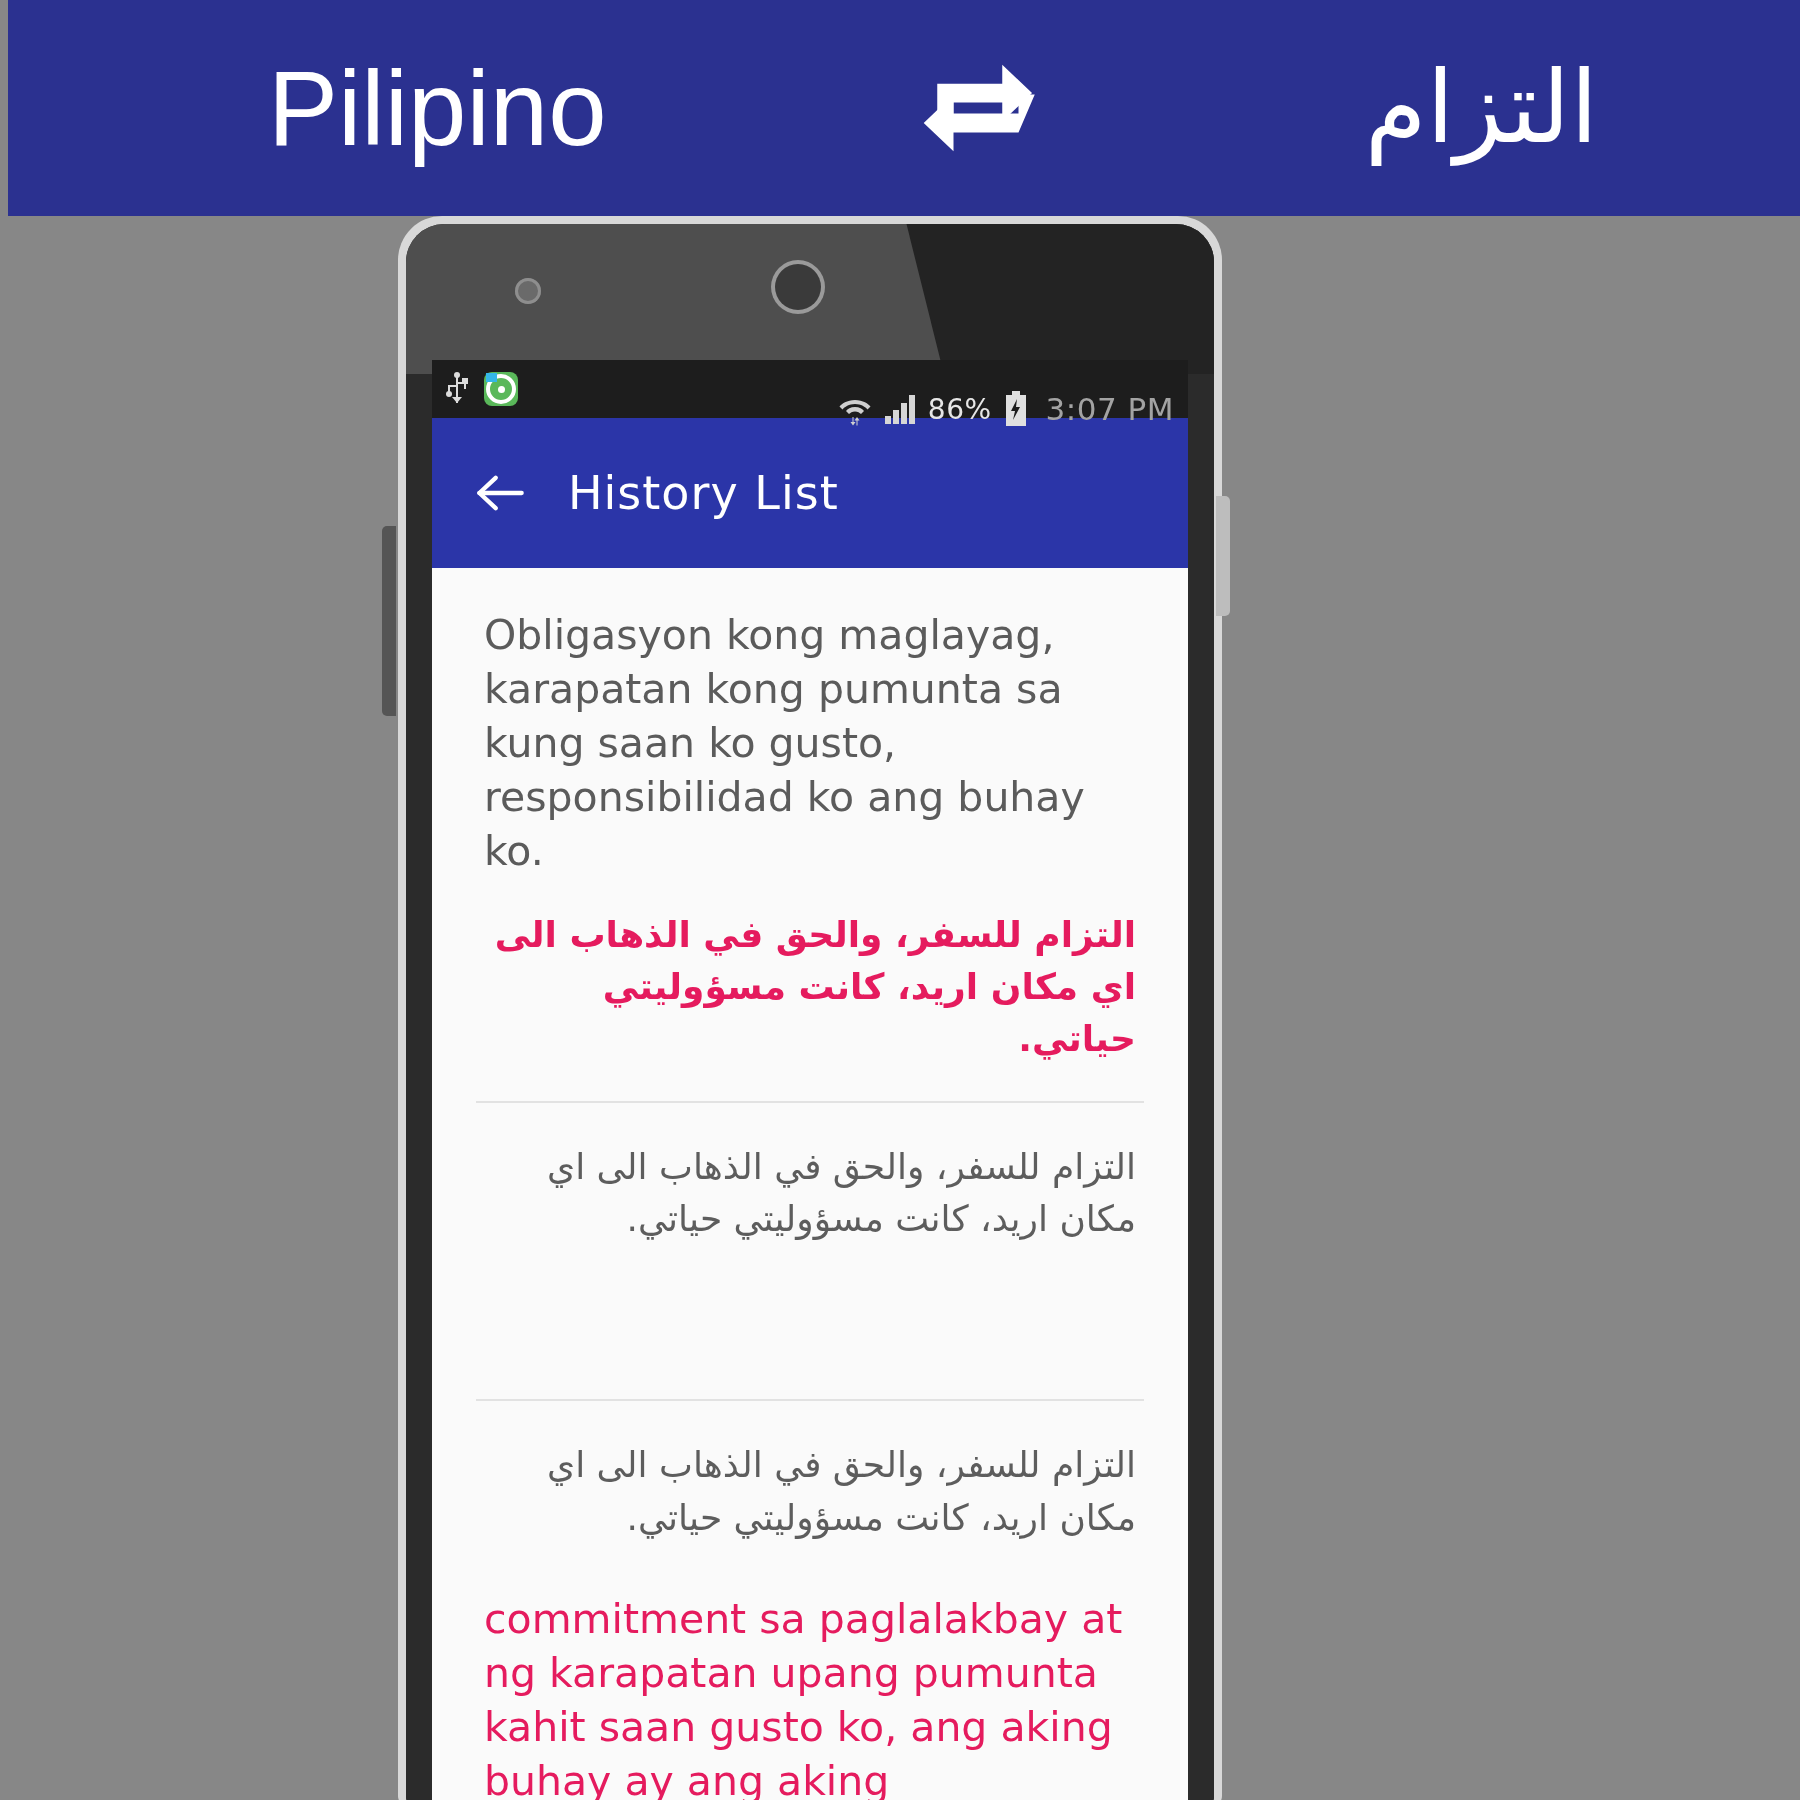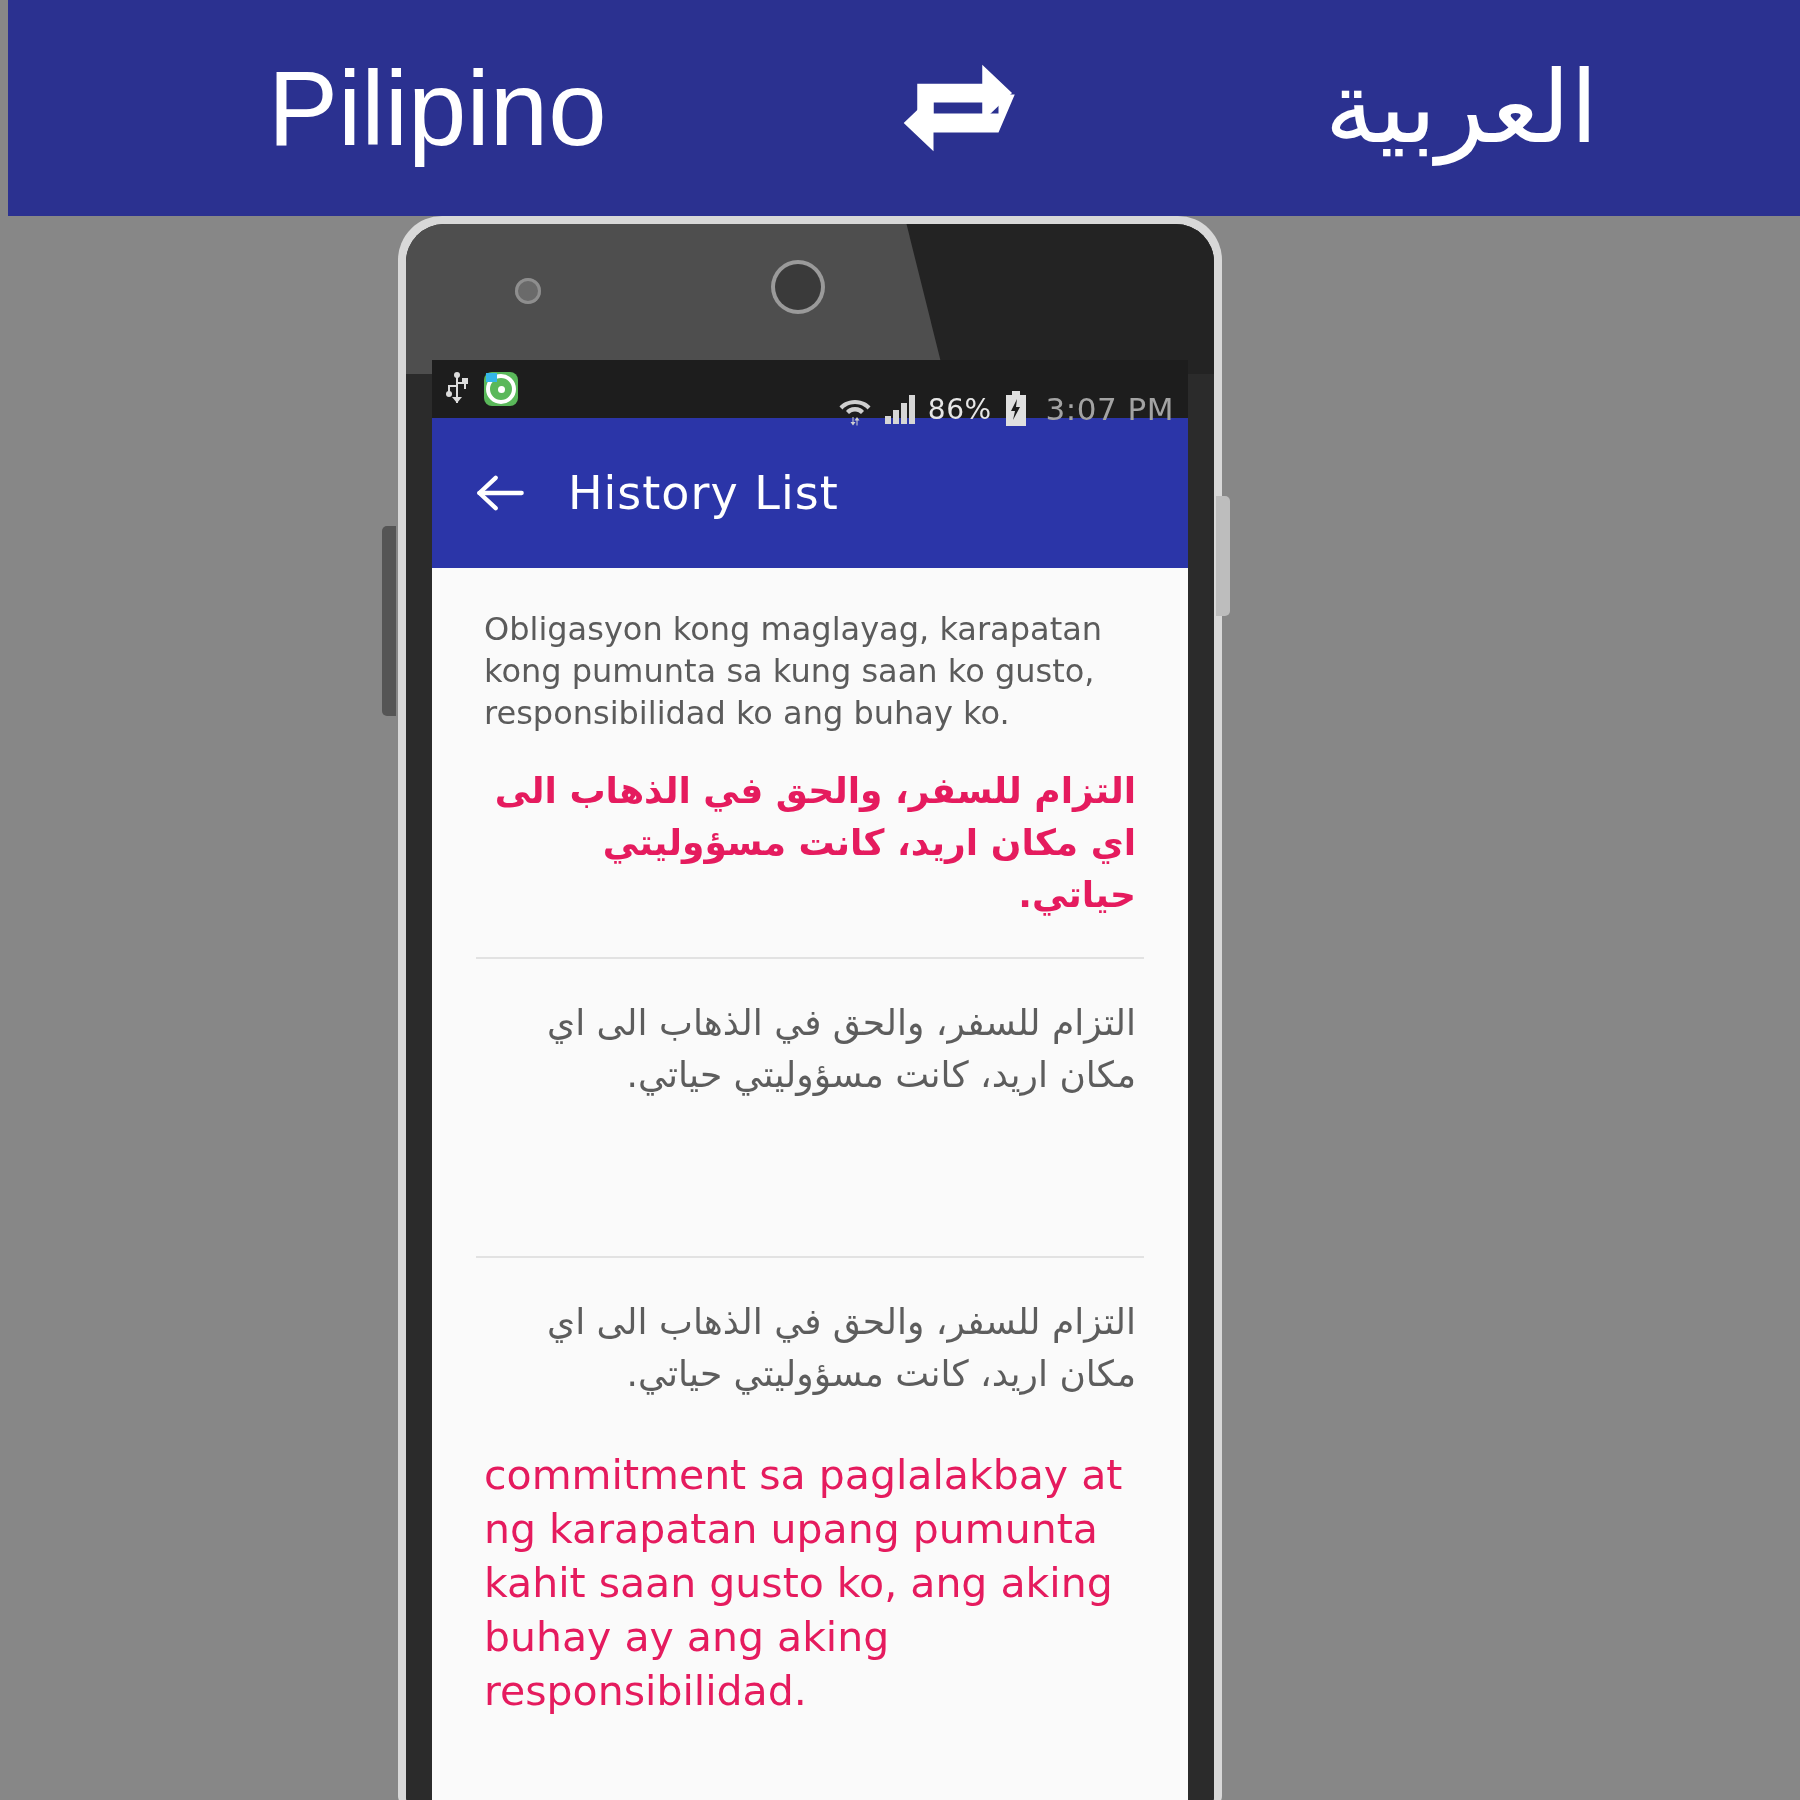--- a/index.html
+++ b/index.html
@@ -103,21 +103,21 @@
     font-family:"DejaVu Sans",sans-serif;font-weight:400;
   }
 
   .list{
     height:1270px;background:#fafafa;padding:0 38px;box-sizing:border-box;
     overflow:hidden;
   }
   .row{padding:14px 0 10px 0;}
   .divider{height:2px;background:#e2e2e2;margin:0 6px;}
   .tl-src{
-    color:#5b5b5b;font-size:32px;line-height:1.32;
+    color:#5b5b5b;font-size:41px;line-height:1.32;
     font-family:"DejaVu Sans",sans-serif;
     padding:26px 14px 20px 14px;
   }
   .tl-dst{
     color:#e51b5e;font-size:36px;line-height:1.45;direction:rtl;text-align:right;
     font-family:"DejaVu Sans",sans-serif;font-weight:bold;
     padding:10px 14px 26px 14px;
   }
   .tl-dst-plain{
     color:#5d5d5d;font-size:36px;line-height:1.45;direction:rtl;text-align:right;
@@ -137,21 +137,21 @@
 <div class="screen">
 
   <div class="banner">
     <div class="lang src">Pilipino</div>
     <div class="swapwrap">
       <svg viewBox="0 0 48 48">
         <path fill="#ffffff" d="M6 15 h24 v-7 l11 10.5 -11 10.5 v-7 H12 v7 H6 z"></path>
         <path fill="#ffffff" d="M42 33 H18 v7 L7 29.5 18 19 v7 h24 v-7 h6 z" transform="translate(-6,0)"></path>
       </svg>
     </div>
-    <div class="lang dst">العربية</div>
+    <div class="lang dst">التزام</div>
   </div>
 
   <div class="phone">
     <div class="phone-shell"></div>
     <div class="phone-bezel"></div>
     <div class="phone-top"></div>
     <div class="cam-small"></div>
     <div class="cam-big"></div>
     <div class="btn-power"></div>
     <div class="btn-vol"></div>

